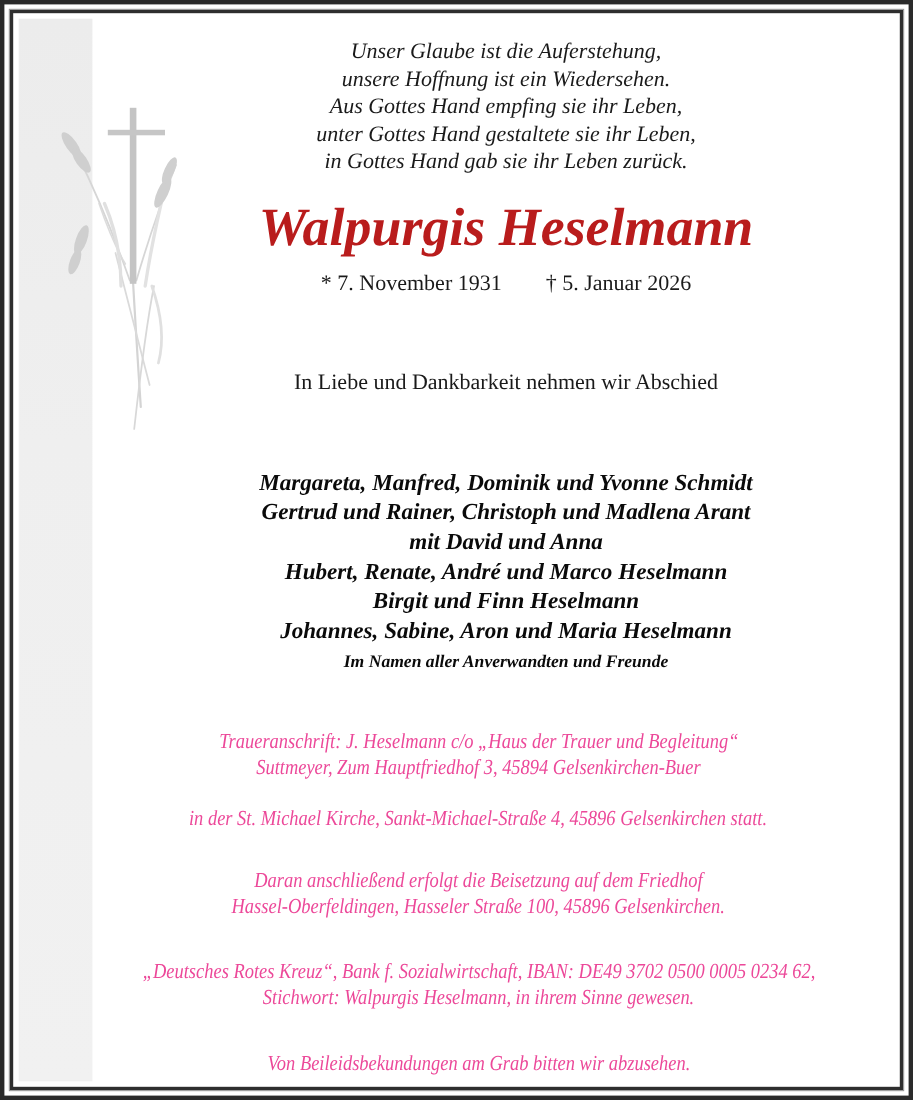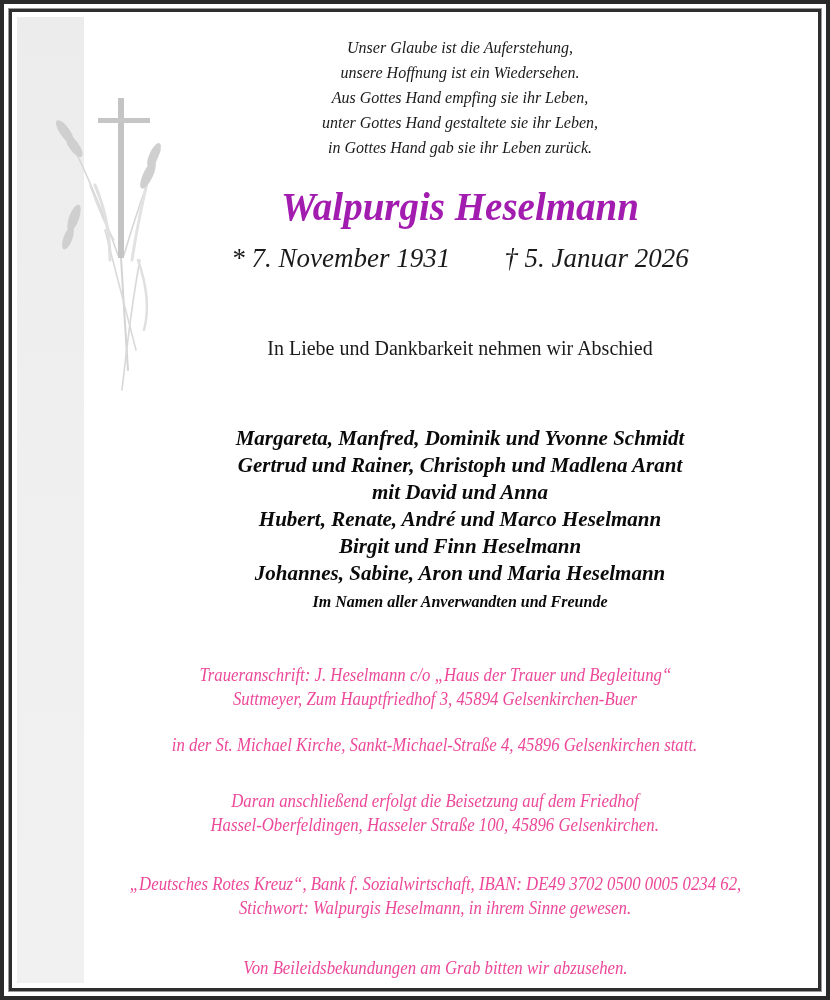--- a/index.html
+++ b/index.html
@@ -25,29 +25,29 @@
     background:linear-gradient(180deg,#ececec 0%,#efefef 40%,#f1f1f1 100%);
   }
   .artwork { position:absolute; left:40px; top:80px; width:140px; height:320px; }
   .content {
     position:absolute; left:0; right:0; top:0;
     text-align:center; color:#111;
     font-family:"Liberation Serif", "DejaVu Serif", serif;
   }
   .poem {
     position:absolute; left:180px; width:560px; top:35px;
-    font-style:italic; font-size:16px; line-height:25px; color:#1a1a1a;
+    font-style:italic; font-size:20px; line-height:25px; color:#1a1a1a;
   }
   .name {
     position:absolute; left:180px; width:560px; top:182px;
-    font-style:italic; font-weight:bold; font-size:39px; line-height:50px; color:#a21caf;
+    font-style:italic; font-weight:bold; font-size:49px; line-height:50px; color:#b91c1c;
   }
   .dates {
     position:absolute; left:180px; width:560px; top:245px;
-    font-style:italic; font-size:27px; line-height:26px; color:#1a1a1a;
+    font-size:20px; line-height:26px; color:#1a1a1a;
     white-space:pre;
   }
   .farewell {
     position:absolute; left:180px; width:560px; top:335px;
     font-size:20px; line-height:26px; color:#1a1a1a;
   }
   .mourners {
     position:absolute; left:150px; width:620px; top:425px;
     font-style:italic; font-weight:bold; font-size:21px; line-height:27px; color:#0a0a0a;
   }

